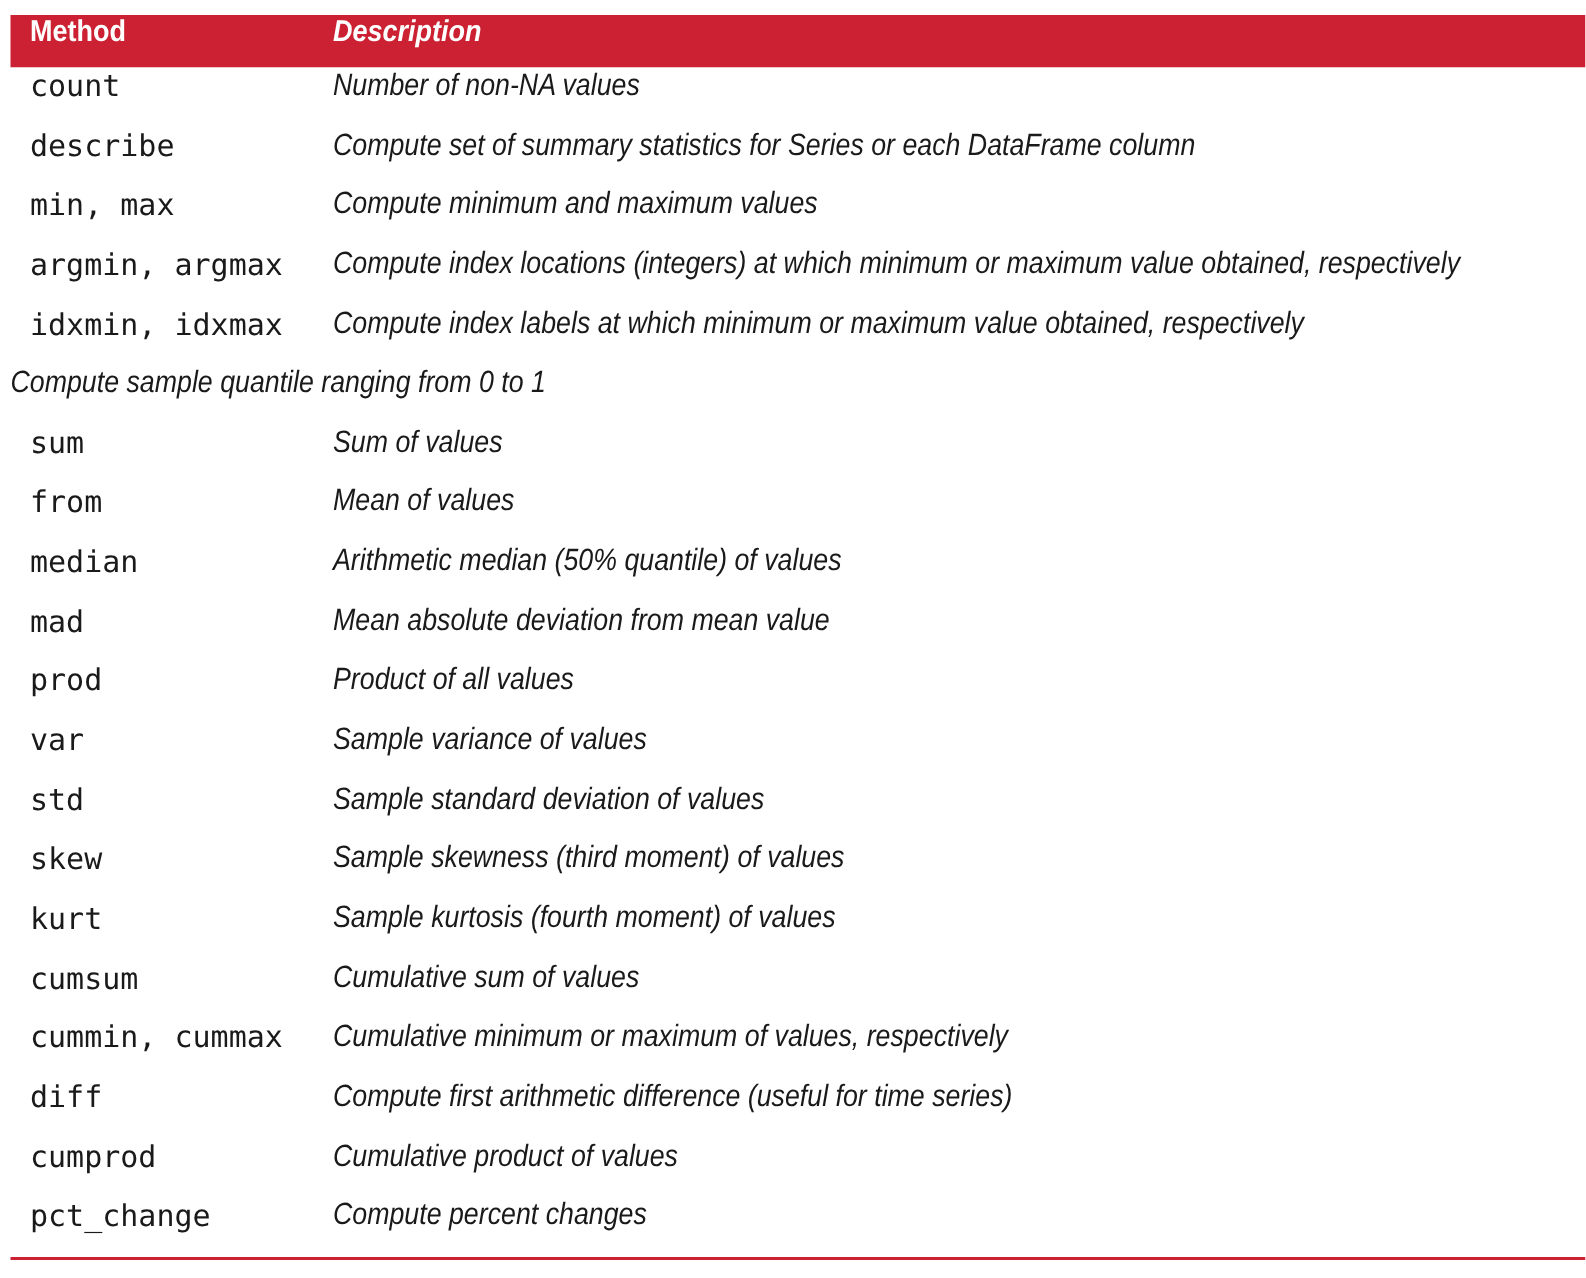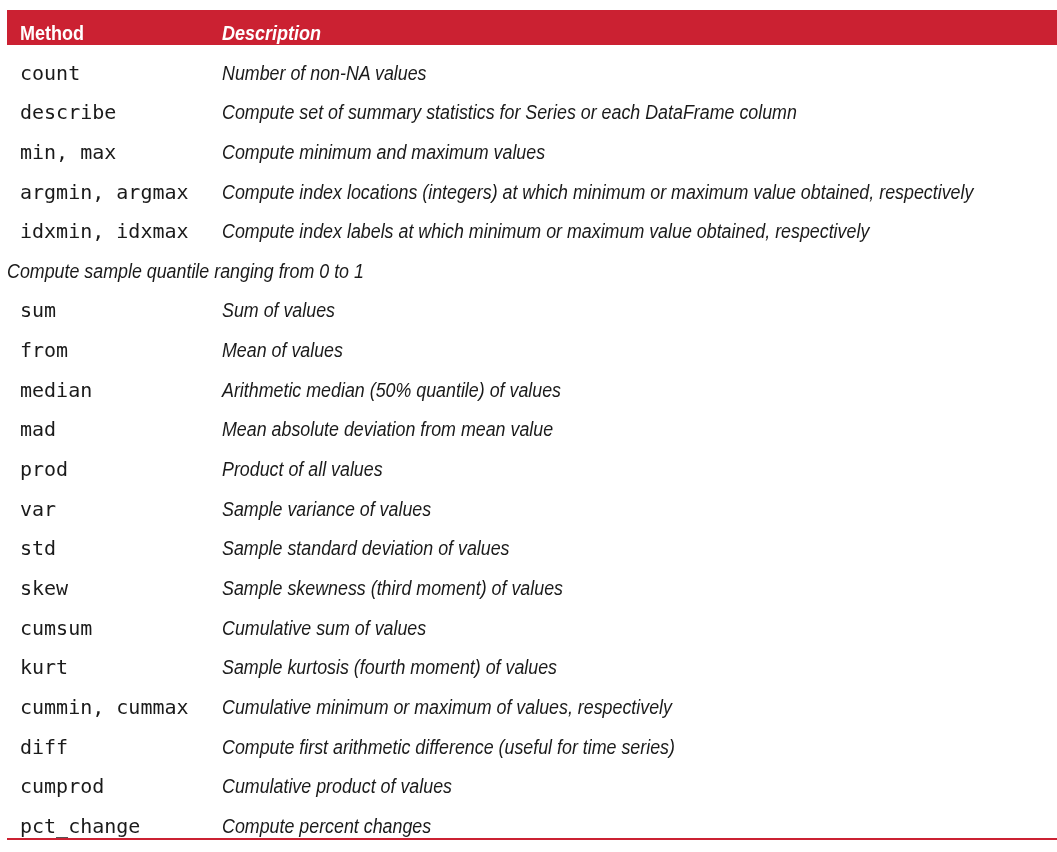--- a/index.html
+++ b/index.html
@@ -15,21 +15,21 @@
     overflow: hidden;
   }
   .table-wrap {
     position: absolute;
     top: 10px;
     left: 7px;
     width: 1050px;
   }
   .thead {
     display: flex;
-    align-items: flex-end;
+    align-items: flex-start;
     height: 35px;
     background: #CB2132;
     color: #ffffff;
   }
   .cell-method {
     width: 215px;
     padding-left: 13px;
     box-sizing: border-box;
     flex: 0 0 auto;
   }
@@ -41,21 +41,21 @@
   .hlabel {
     display: inline-block;
     font-weight: bold;
     font-size: 20px;
     transform: scaleX(0.90);
     transform-origin: 0 50%;
     white-space: nowrap;
   }
   .trow {
     display: flex;
-    align-items: flex-end;
+    align-items: flex-start;
     height: 39.65px;
     background: #ffffff;
   }
   .method-text {
     font-family: "DejaVu Sans Mono", "Liberation Mono", monospace;
     font-size: 20px;
     color: #1a1a1a;
     white-space: nowrap;
   }
   .desc-text {
@@ -134,26 +134,26 @@
   </div>
   <div class="trow">
     <div class="cell-method"><span class="method-text">std</span></div>
     <div class="cell-desc"><span class="desc-text">Sample standard deviation of values</span></div>
   </div>
   <div class="trow">
     <div class="cell-method"><span class="method-text">skew</span></div>
     <div class="cell-desc"><span class="desc-text">Sample skewness (third moment) of values</span></div>
   </div>
   <div class="trow">
+    <div class="cell-method"><span class="method-text">kurt</span></div>
+    <div class="cell-desc"><span class="desc-text">Sample kurtosis (fourth moment) of values</span></div>
+  </div>
+  <div class="trow">
     <div class="cell-method"><span class="method-text">cumsum</span></div>
     <div class="cell-desc"><span class="desc-text">Cumulative sum of values</span></div>
-  </div>
-  <div class="trow">
-    <div class="cell-method"><span class="method-text">kurt</span></div>
-    <div class="cell-desc"><span class="desc-text">Sample kurtosis (fourth moment) of values</span></div>
   </div>
   <div class="trow">
     <div class="cell-method"><span class="method-text">cummin, cummax</span></div>
     <div class="cell-desc"><span class="desc-text">Cumulative minimum or maximum of values, respectively</span></div>
   </div>
   <div class="trow">
     <div class="cell-method"><span class="method-text">diff</span></div>
     <div class="cell-desc"><span class="desc-text">Compute first arithmetic difference (useful for time series)</span></div>
   </div>
   <div class="trow">

